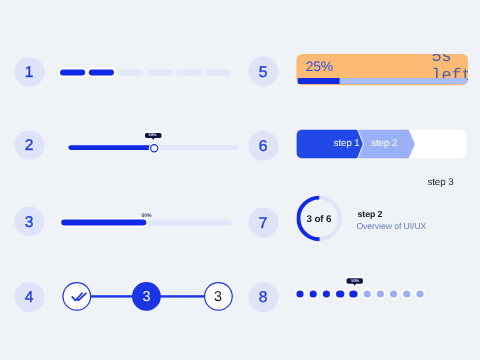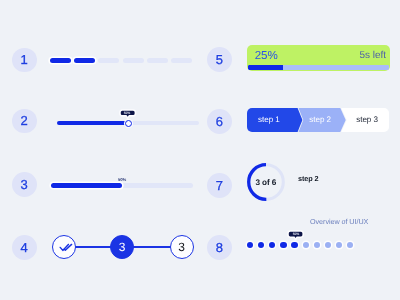--- a/index.html
+++ b/index.html
@@ -46,43 +46,43 @@
   .stepline{position:absolute;height:1.5px;background:#1b34e4;}
   .scirc{position:absolute;width:24px;height:24px;border-radius:50%;box-sizing:border-box;
       display:flex;align-items:center;justify-content:center;font-size:12px;
       line-height:1;}
   .scirc.done{background:#fdfdff;border:1.8px solid #1b34e4;}
   .scirc.cur{background:#1b34e4;color:#fff;border:1.8px solid #1b34e4;}
   .scirc.up{background:#fdfdff;border:1.8px solid #1b34e4;color:#14161c;}
 
   
   #card{position:absolute;left:247px;top:45px;width:143px;height:26px;
-      background:#bef264;border-radius:5px;overflow:hidden;}
+      background:#fdba74;border-radius:5px;overflow:hidden;}
   #card .top{position:absolute;left:0;top:0;right:0;height:21px;
       display:flex;align-items:center;}
   #pct{color:#2a51e8;font-size:11.6px;font-weight:400;margin-left:7.7px;letter-spacing:-.1px;line-height:1;}
   #msg{color:#1b2334;font-size:7.6px;margin-left:5.4px;letter-spacing:-.05px;}
-  #tleft{color:#4d61a8;font-size:10px;position:absolute;left:112.6px;letter-spacing:-.05px;}
+  #tleft{color:#4d61a8;font-size:14px;position:absolute;left:112.6px;letter-spacing:-.05px;font-family:Liberation Mono, monospace;}
   #cardbar{position:absolute;left:1px;right:1px;bottom:1.2px;height:4.6px;
       background:#aabdfb;overflow:hidden;border-radius:1px;}
   #cardbarfill{height:100%;background:#1029e6;border-radius:1px 0 0 1px;}
 
   
   #chev{position:absolute;left:247px;top:108px;width:142px;height:24px;}
   #chev svg{display:block;}
   #chev .lab{position:absolute;font-size:8.1px;top:50%;transform:translateY(-50%);
       line-height:1;white-space:nowrap;letter-spacing:-.05px;}
 
   
   #ring{position:absolute;left:246.8px;top:163.4px;width:38px;height:38px;}
   #ringtxt{position:absolute;left:246.8px;top:163.4px;width:38px;height:38px;
       display:flex;align-items:center;justify-content:center;
       font-size:8.2px;font-weight:700;color:#141b28;letter-spacing:-.1px;text-align:right;}
   #r7t{position:absolute;left:298px;top:174.5px;font-size:7.3px;font-weight:700;color:#131a26;line-height:1;letter-spacing:-.1px;}
-  #r7s{position:absolute;left:310px;top:185.2px;font-size:7.2px;color:#6b7fbd;line-height:1;letter-spacing:-.05px;margin-top:33px;}
+  #r7s{position:absolute;left:297px;top:185.2px;font-size:7.2px;color:#6b7fbd;line-height:1;letter-spacing:-.05px;}
 
   
   #dots{position:absolute;left:247px;top:241.5px;height:7px;}
   #dots i{position:absolute;width:6.3px;height:6.3px;border-radius:50%;
       display:block;box-shadow:0 0 0 1.5px #fdfdff;}
 </style>
 </head>
 <body>
 
 <div class="stage">
@@ -138,23 +138,23 @@
       <div id="cardbar">
         <div id="cardbarfill" style="width: 25%;"></div>
       </div>
     </div>
     <div id="chev">
       <svg width="142" height="24" viewBox="0 0 142 24">
         <path d="M94.2,0 H137 A5,5 0 0 1 142,5 V19 A5,5 0 0 1 137,24 H94.2 L99.6,12 Z" fill="#ffffff"></path>
         <path d="M51.5,0 H93.3 L98.7,12 L93.3,24 H51.5 L56.3,12 Z" fill="#9bb1f7"></path>
         <path d="M5,0 H50.6 L55.4,12 L50.6,24 H5 A5,5 0 0 1 0,19 V5 A5,5 0 0 1 5,0 Z" fill="#2248e8"></path>
       </svg>
-      <div class="lab" style="color: rgb(255, 255, 255); left: 11px;">step 1</div>
+      <div class="lab" style="color: rgb(255, 255, 255); left: 31px;">step 1</div>
       <div class="lab" style="color: rgb(255, 255, 255); left: 62.3px;">step 2</div>
-      <div class="lab" style="color: rgb(29, 36, 51); left: 109.2px;">step 3</div>
+      <div class="lab" style="color: rgb(29, 36, 51); left: 109.2px; margin-top: 32px;">step 3</div>
     </div>
     <div id="ring"><svg width="38" height="38" viewBox="0 0 38 38">
         <circle cx="19" cy="19" r="17.3" fill="none" stroke="#dfe4f7" stroke-width="3.1"></circle>
         <circle cx="19" cy="19" r="17.3" fill="none" stroke="#1029e6" stroke-width="3.3" stroke-linecap="butt" stroke-dasharray="54.34955290710342 108.69910581420685" transform="rotate(-90 19 19) scale(1,-1) translate(0,-38)"></circle>
       </svg></div>
     <div id="ringtxt">3 of 6</div>
     <div id="r7t">step 2</div>
     <div id="r7s">Overview of UI/UX</div>
     <div id="dots" style="width: 106.3px;">
       <i style="left: 0px; background: rgb(16, 41, 230);"></i>

